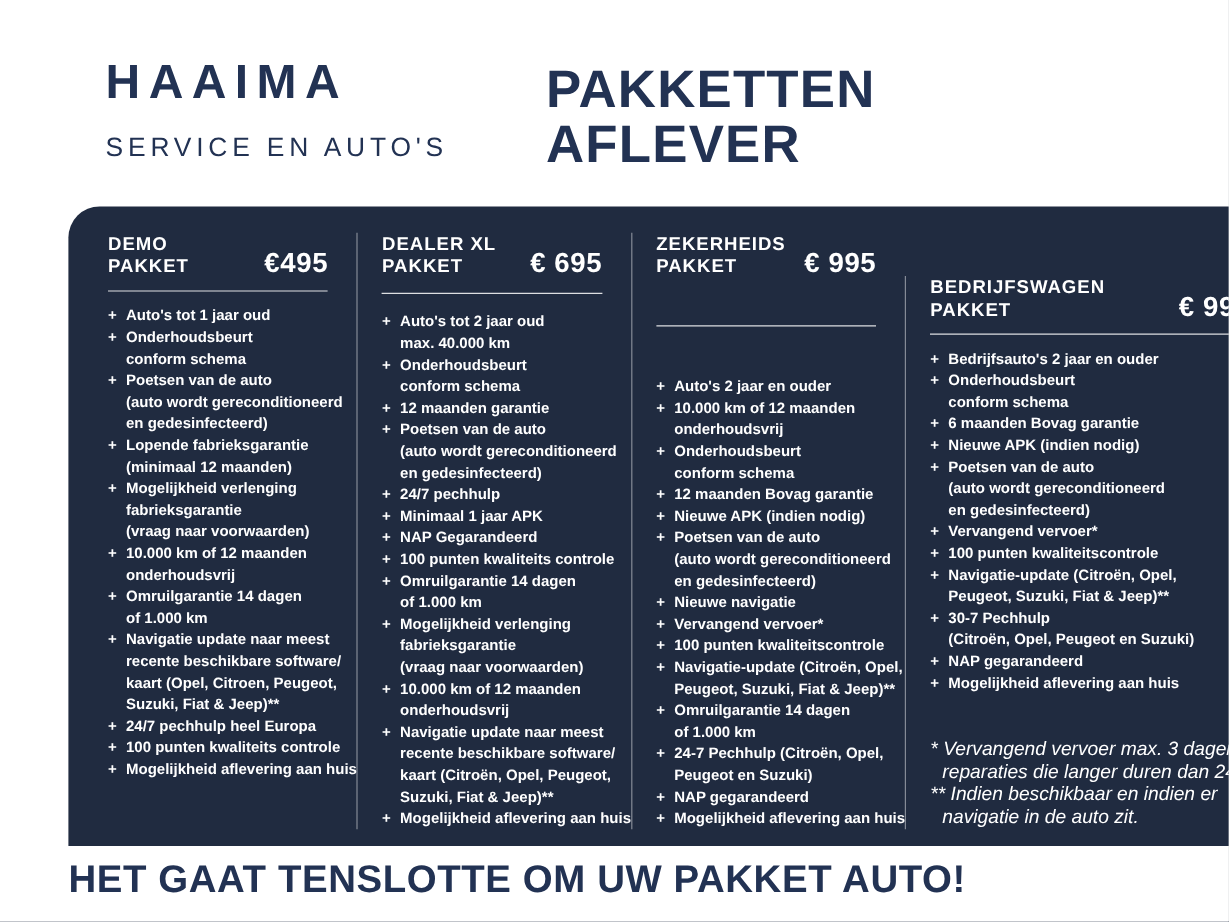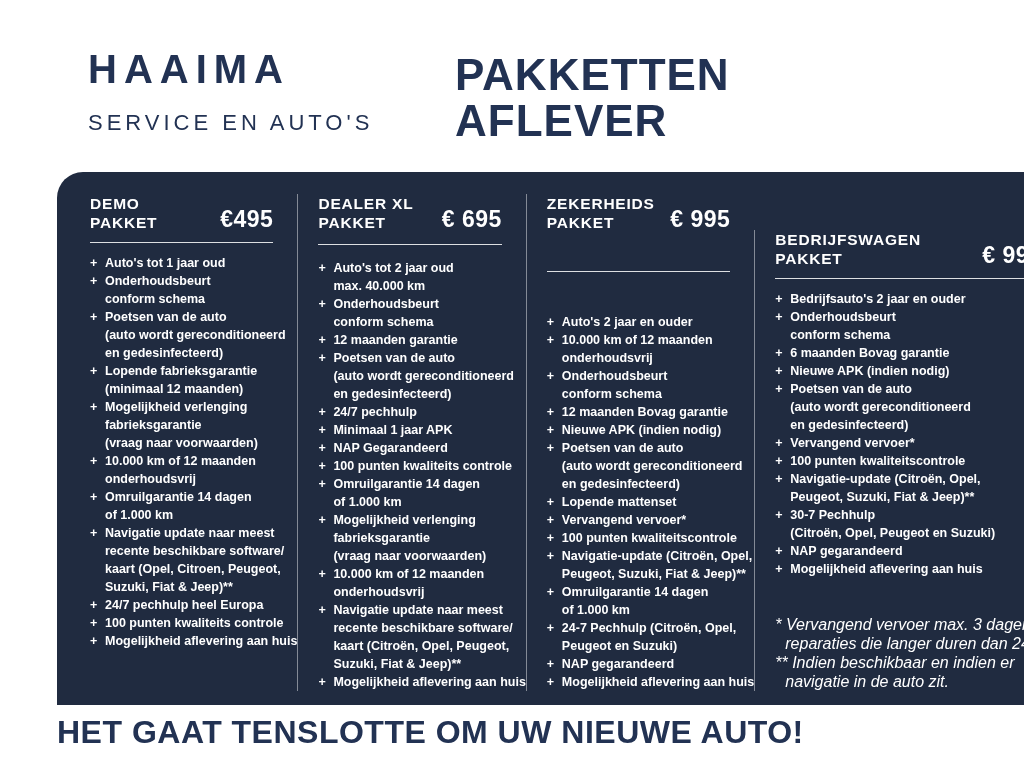--- a/index.html
+++ b/index.html
@@ -234,21 +234,21 @@
             <div class="fline">Nieuwe APK (indien nodig)</div>
           </li>
           <li class="feat">
             <span class="plus">+</span>
             <div class="fline">Poetsen van de auto</div>
             <div class="fline">(auto wordt gereconditioneerd</div>
             <div class="fline">en gedesinfecteerd)</div>
           </li>
           <li class="feat">
             <span class="plus">+</span>
-            <div class="fline">Lopende mattenset</div>
+            <div class="fline">Nieuwe navigatie</div>
           </li>
           <li class="feat">
             <span class="plus">+</span>
             <div class="fline">Vervangend vervoer*</div>
           </li>
           <li class="feat">
             <span class="plus">+</span>
             <div class="fline">100 punten kwaliteitscontrole</div>
           </li>
           <li class="feat">
@@ -343,15 +343,15 @@
             <div class="fn-line cont">reparaties die langer duren dan 24 uur</div>
           </div>
           <div class="fn">
             <div class="fn-line">** Indien beschikbaar en indien er</div>
             <div class="fn-line cont">navigatie in de auto zit.</div>
           </div>
         </div>
       </div>
 </section>
 
-  <div class="tagline">HET GAAT TENSLOTTE OM UW NIEUWE AUTO!</div>
+  <div class="tagline">HET GAAT TENSLOTTE OM UW PAKKET AUTO!</div>
 
 </div>
 
 </body></html>

